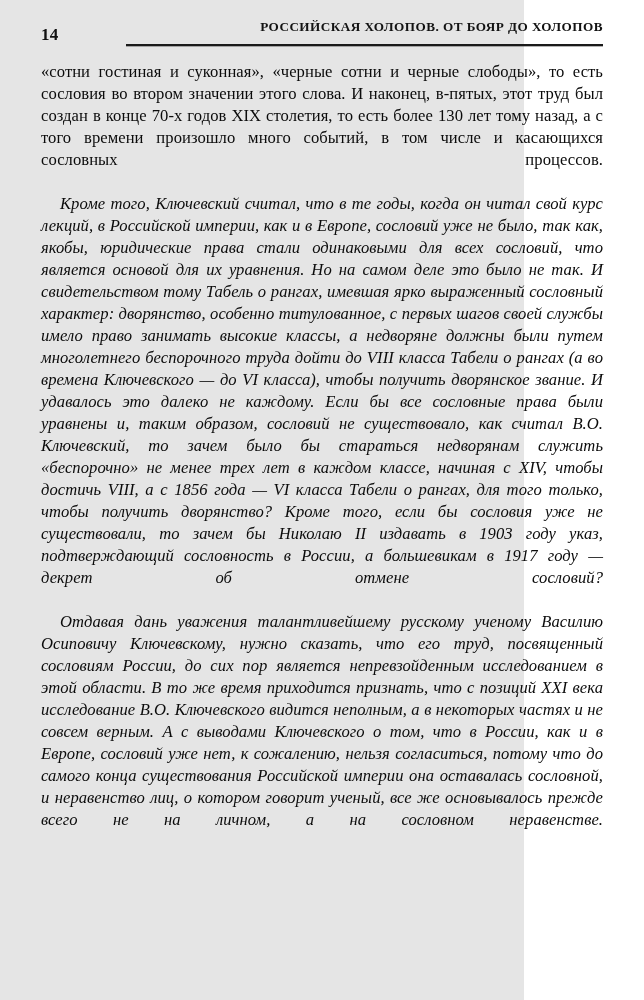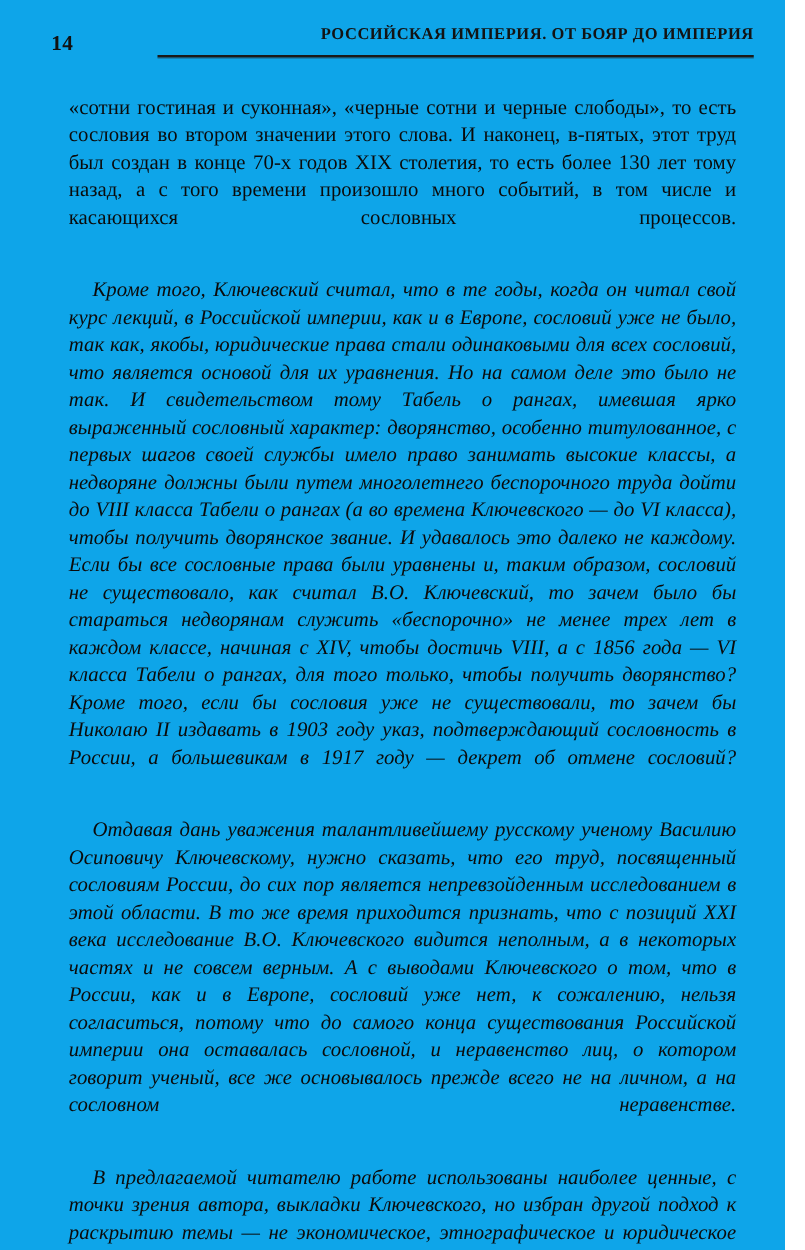--- a/index.html
+++ b/index.html
@@ -11,23 +11,23 @@
     height: 1000px;
     background: #ffffff;
     font-family: "Liberation Serif", "DejaVu Serif", serif;
     color: #0a0a0a;
     overflow: hidden;
     -webkit-font-smoothing: antialiased;
   }
 
   .page {
     position: relative;
-    width: 628px;
+    width: 524px;
     height: 1000px;
-    background: #0ea5e9;
+    background: #e5e5e5;
     box-sizing: border-box;
   }
 
   
   .running-head {
     position: absolute;
     left: 0;
     top: 0;
     width: 644px;
     height: 60px;
@@ -76,21 +76,21 @@
 
   
   .textblock {
     position: absolute;
     left: 41px;
     top: 61px;
     width: 562px;
   }
 
   p.para {
-    margin: 14px;
+    margin: 0;
     text-align: justify;
     text-justify: inter-word;
     font-size: 16.6px;
     line-height: 22px;
     letter-spacing: 0.05px;
     word-spacing: 0.2px;
     color: #0b0b0b;
     hyphens: manual;
   }
 
@@ -109,24 +109,23 @@
     display: none;
   }
 </style>
 </head>
 <body>
 
 <div class="page">
 
   <div class="running-head">
     <div class="folio">14</div>
-    <div class="head-title">РОССИЙСКАЯ ИМПЕРИЯ. ОТ БОЯР ДО ИМПЕРИЯ</div>
+    <div class="head-title">РОССИЙСКАЯ ХОЛОПОВ. ОТ БОЯР ДО ХОЛОПОВ</div>
     <div class="head-rule"></div>
   </div>
 
   <div class="textblock">
     <p class="para">«сотни гостиная и суконная», «черные сотни и черные слободы», то есть сословия во втором значении этого слова. И наконец, в-пятых, этот труд был создан в конце 70-х годов XIX столетия, то есть более 130 лет тому назад, а с того времени произошло много событий, в том числе и касающихся сословных процессов.</p>
     <p class="para indent">Кроме того, Ключевский считал, что в те годы, когда он читал свой курс лекций, в Российской империи, как и в Европе, сословий уже не было, так как, якобы, юридические права стали одинаковыми для всех сословий, что является основой для их уравнения. Но на самом деле это было не так. И свидетельством тому Табель о рангах, имевшая ярко выраженный сословный характер: дворянство, особенно титулованное, с первых шагов своей службы имело право занимать высокие классы, а недворяне должны были путем многолетнего беспорочного труда дойти до VIII класса Табели о рангах (а во времена Ключевского — до VI класса), чтобы получить дворянское звание. И удавалось это далеко не каждому. Если бы все сословные права были уравнены и, таким образом, сословий не существовало, как считал В.О. Ключевский, то зачем было бы стараться недворянам служить «беспорочно» не менее трех лет в каждом классе, начиная с XIV, чтобы достичь VIII, а с 1856 года — VI класса Табели о рангах, для того только, чтобы получить дворянство? Кроме того, если бы сословия уже не существовали, то зачем бы Николаю II издавать в 1903 году указ, подтверждающий сословность в России, а большевикам в 1917 году — декрет об отмене сословий?</p>
     <p class="para indent">Отдавая дань уважения талантливейшему русскому ученому Василию Осиповичу Ключевскому, нужно сказать, что его труд, посвященный сословиям России, до сих пор является непревзойденным исследованием в этой области. В то же время приходится признать, что с позиций XXI века исследование В.О. Ключевского видится неполным, а в некоторых частях и не совсем верным. А с выводами Ключевского о том, что в России, как и в Европе, сословий уже нет, к сожалению, нельзя согласиться, потому что до самого конца существования Российской империи она оставалась сословной, и неравенство лиц, о котором говорит ученый, все же основывалось прежде всего не на личном, а на сословном неравенстве.</p>
-    <p class="para indent flush">В предлагаемой читателю работе использованы наиболее ценные, с точки зрения автора, выкладки Ключевского, но избран другой подход к раскрытию темы — не экономическое, этнографическое и юридическое исследование состава общества, а опи-</p>
   </div>
 
 </div>
 
 </body></html>

